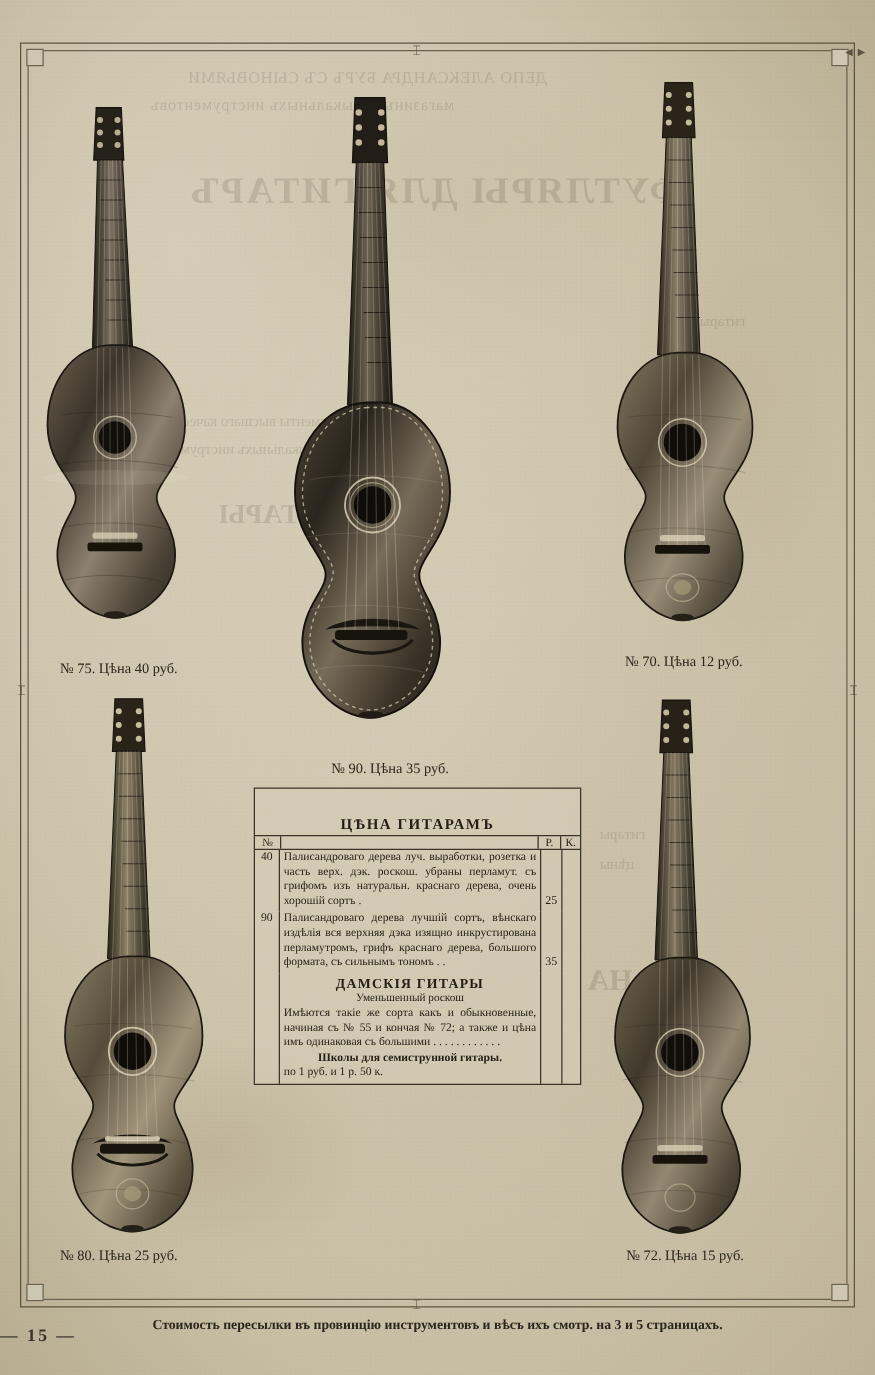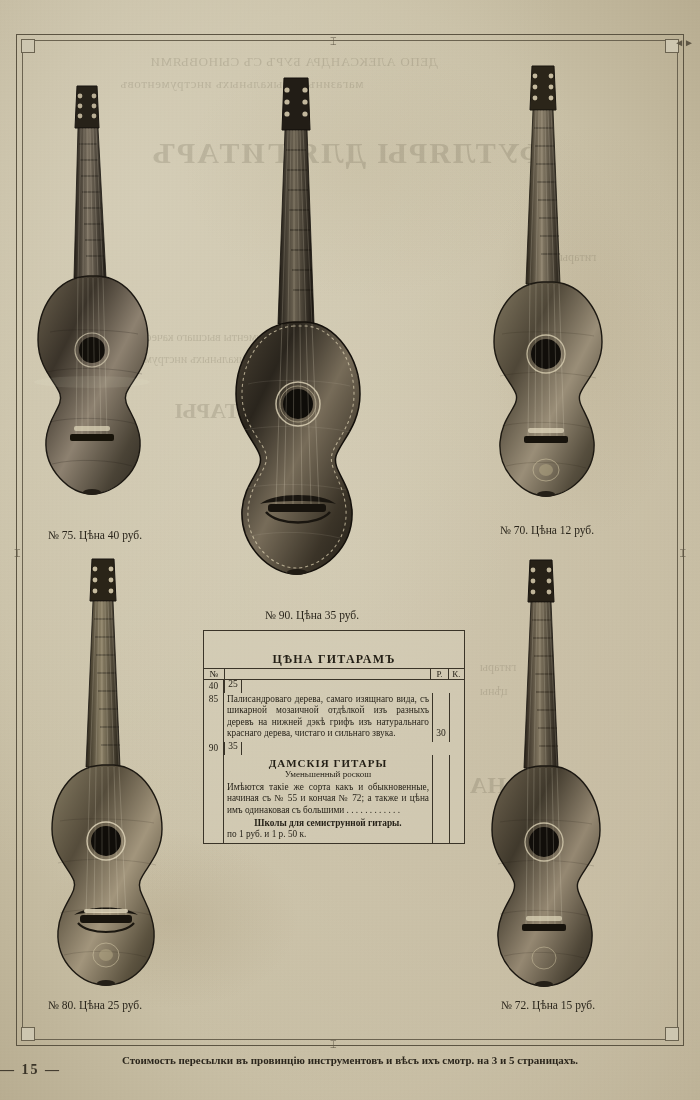--- a/index.html
+++ b/index.html
@@ -620,37 +620,31 @@
   <div class="pt-title">ЦѢНА ГИТАРАМЪ</div>
   <div class="pt-head">
     <div class="c-no">№</div>
     <div class="c-desc"></div>
     <div class="c-r">Р.</div>
     <div class="c-k">К.</div>
   </div>
 
   <div class="pt-row">
     <div class="c-no">40</div>
+    <div class="c-desc">Палисандроваго дерева луч. выработки, розетка и часть верх. дэк. роскош. убраны перламут. съ грифомъ изъ натуральн. краснаго дерева, очень хорошій сортъ .</div>
     <div class="c-r">
         <span class="rv">25</span>
       </div>
     <div class="c-k"></div>
   </div>
 
-  <div class="pt-row">
-    <div class="c-no">85</div>
-    <div class="c-desc">Палисандроваго дерева, самаго изящнаго вида, съ шикарной мозаичной отдѣлкой изъ разныхъ деревъ на нижней дэкѣ грифъ изъ натуральнаго краснаго дерева, чистаго и сильнаго звука.</div>
-    <div class="c-r">
-        <span class="rv">30</span>
-      </div>
-    <div class="c-k"></div>
-  </div>
 
   <div class="pt-row">
     <div class="c-no">90</div>
+    <div class="c-desc">Палисандроваго дерева лучшій сортъ, вѣнскаго издѣлія вся верхняя дэка изящно инкрустирована перламутромъ, грифъ краснаго дерева, большого формата, съ сильнымъ тономъ . .</div>
     <div class="c-r">
         <span class="rv">35</span>
       </div>
     <div class="c-k"></div>
   </div>
 
   <div class="pt-row pt-foot">
     <div class="c-no"></div>
     <div class="c-desc">
       <div class="pt-sub">ДАМСКІЯ ГИТАРЫ</div>

